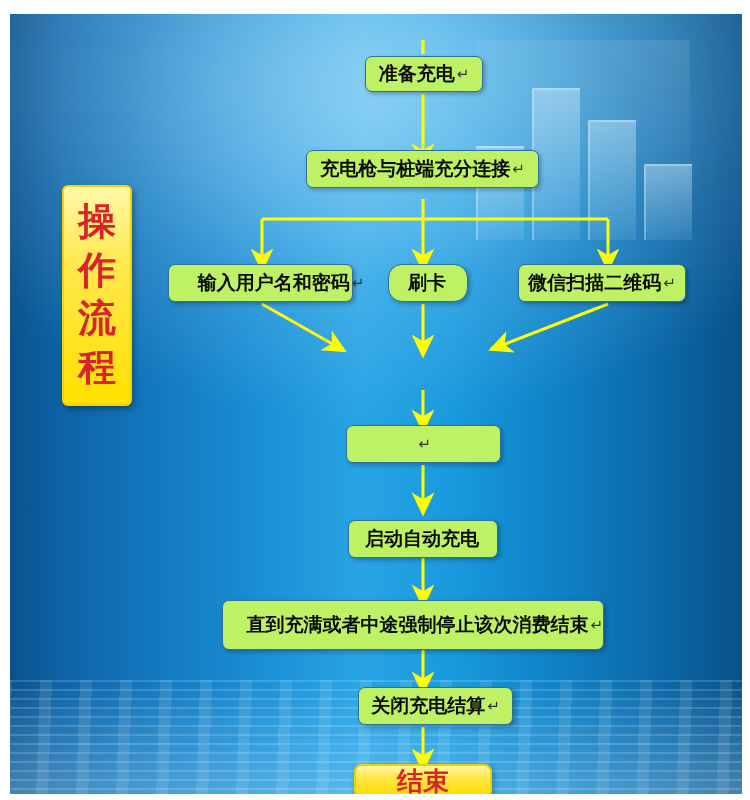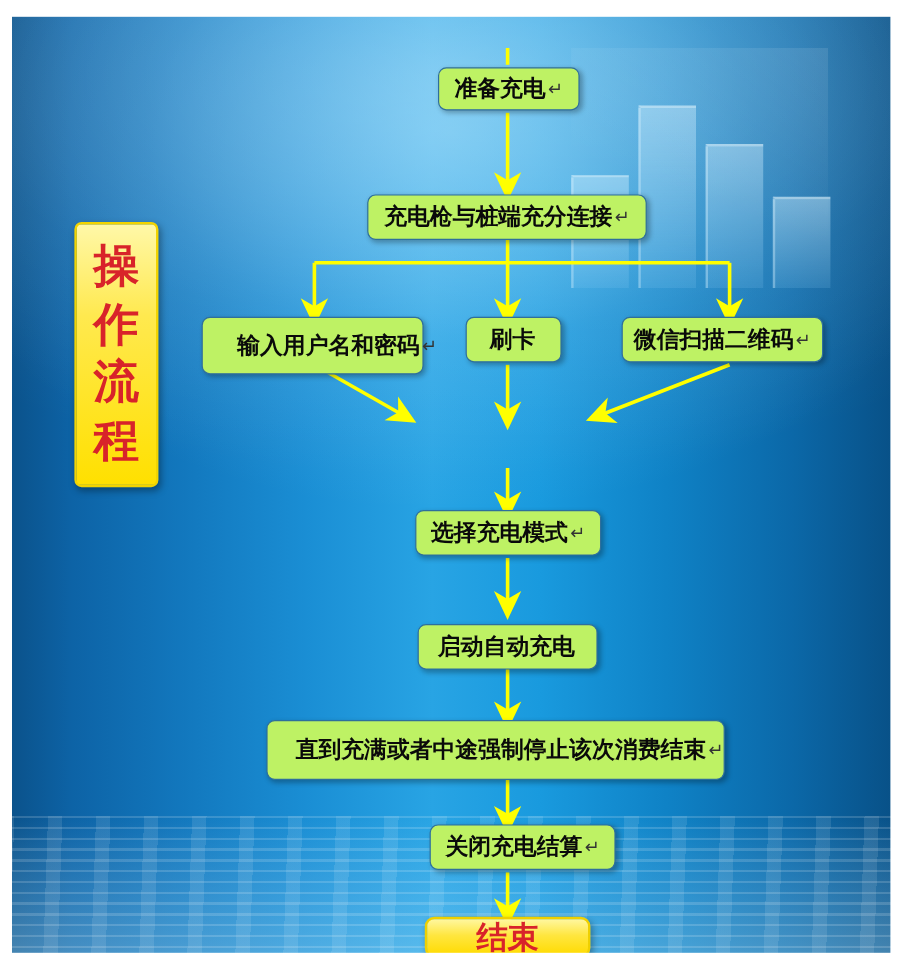--- a/index.html
+++ b/index.html
@@ -172,23 +172,23 @@
     font-size: 26px;
     font-weight: 700;
     display: flex;
     align-items: center;
     justify-content: center;
     z-index: 22;
   }
 
   
   #n-prepare  { left: 365px; top: 56px;  width: 118px; height: 36px; }
-  #n-connect  { left: 306px; top: 162px; width: 233px; height: 38px; }
-  #n-userpass { left: 168px; top: 264px; width: 185px; height: 48px; padding-left: 41px; }
-  #n-card     { left: 388px; top: 264px; width: 80px;  height: 38px; }
+  #n-connect  { left: 306px; top: 150px; width: 233px; height: 38px; }
+  #n-userpass { left: 168px; top: 264px; width: 185px; height: 38px; padding-left: 41px; }
+  #n-card     { left: 388px; top: 264px; width: 80px;  height: 38px; border-radius: 14px; }
   #n-wechat   { left: 518px; top: 264px; width: 168px; height: 38px; }
   #n-auth     { left: 308px; top: 350px; width: 212px; height: 38px; }
   #n-mode     { left: 346px; top: 425px; width: 155px; height: 38px; }
   #n-start    { left: 348px; top: 520px; width: 150px; height: 38px; font-family: Liberation Serif, serif; }
   #n-until    { left: 222px; top: 600px; width: 382px; height: 50px; justify-content: flex-end; }
   #n-close    { left: 346px; top: 687px; width: 155px; height: 38px; margin-left: 12px; }
   #n-end      { left: 354px; top: 764px; width: 138px; height: 34px; text-align: center; }
 
   
   #wires {
@@ -282,21 +282,20 @@
     <span class="pil"></span>
   </div>
 
   <div class="node" id="n-wechat">
     <span>微信扫描二维码</span>
     <span class="pil">↵</span>
   </div>
 
 
   <div class="node" id="n-mode">
-    <span>选择充电模式</span>
     <span class="pil">↵</span>
   </div>
 
   <div class="node" id="n-start">
     <span>启动自动充电</span>
     <span class="pil"></span>
   </div>
 
   <div class="node" id="n-until">
     <span>直到充满或者中途强制停止该次消费结束</span>

